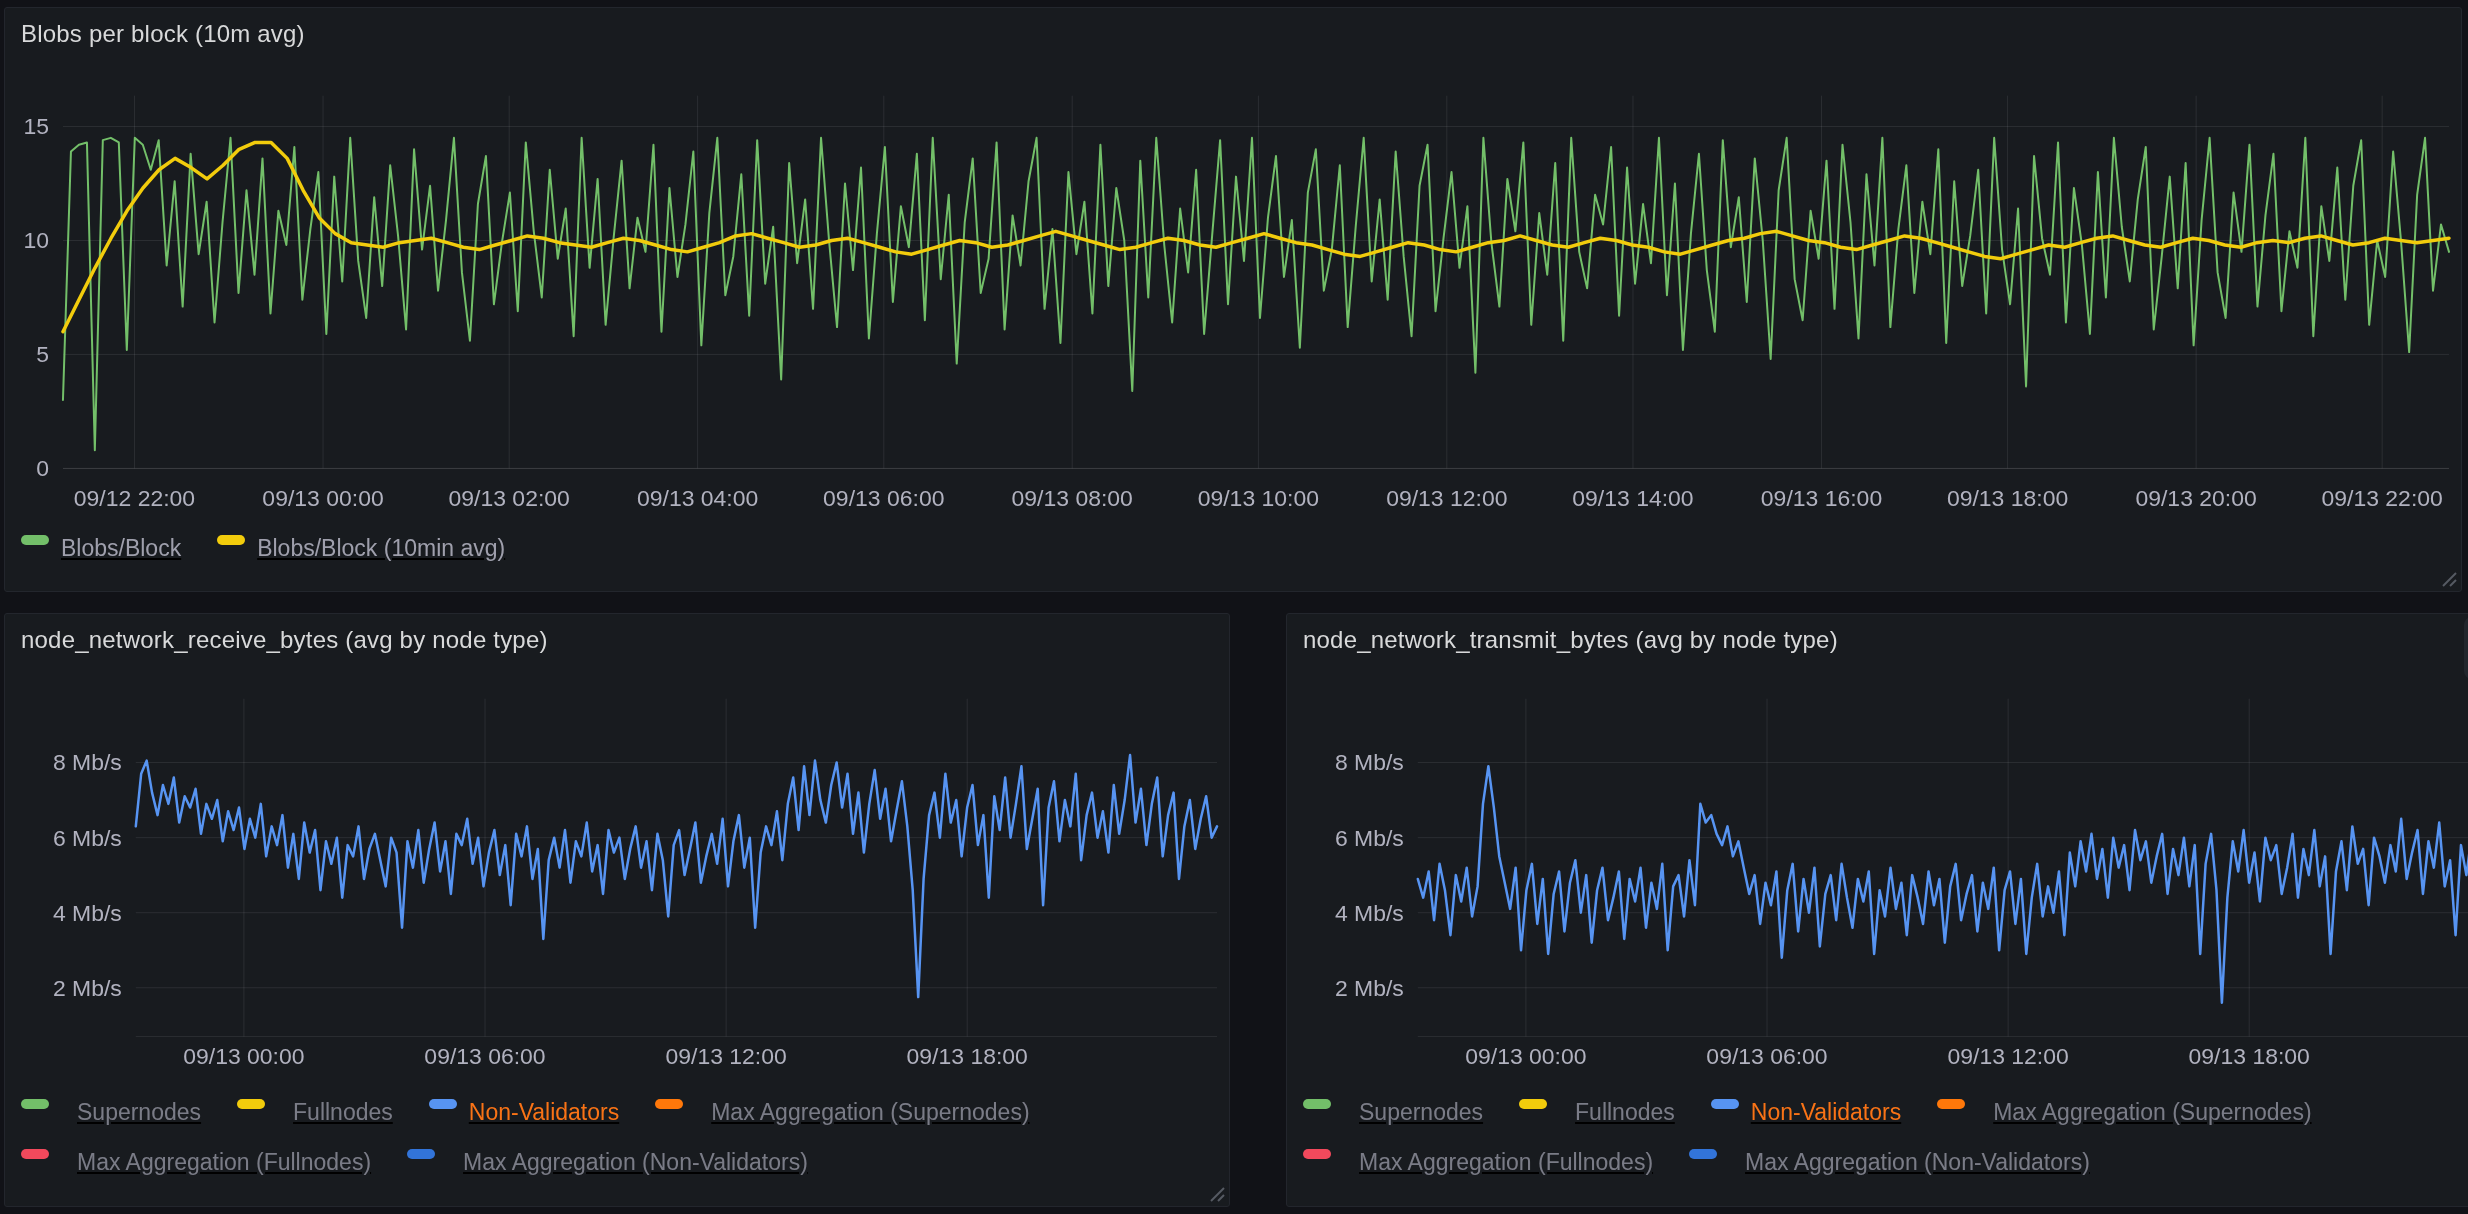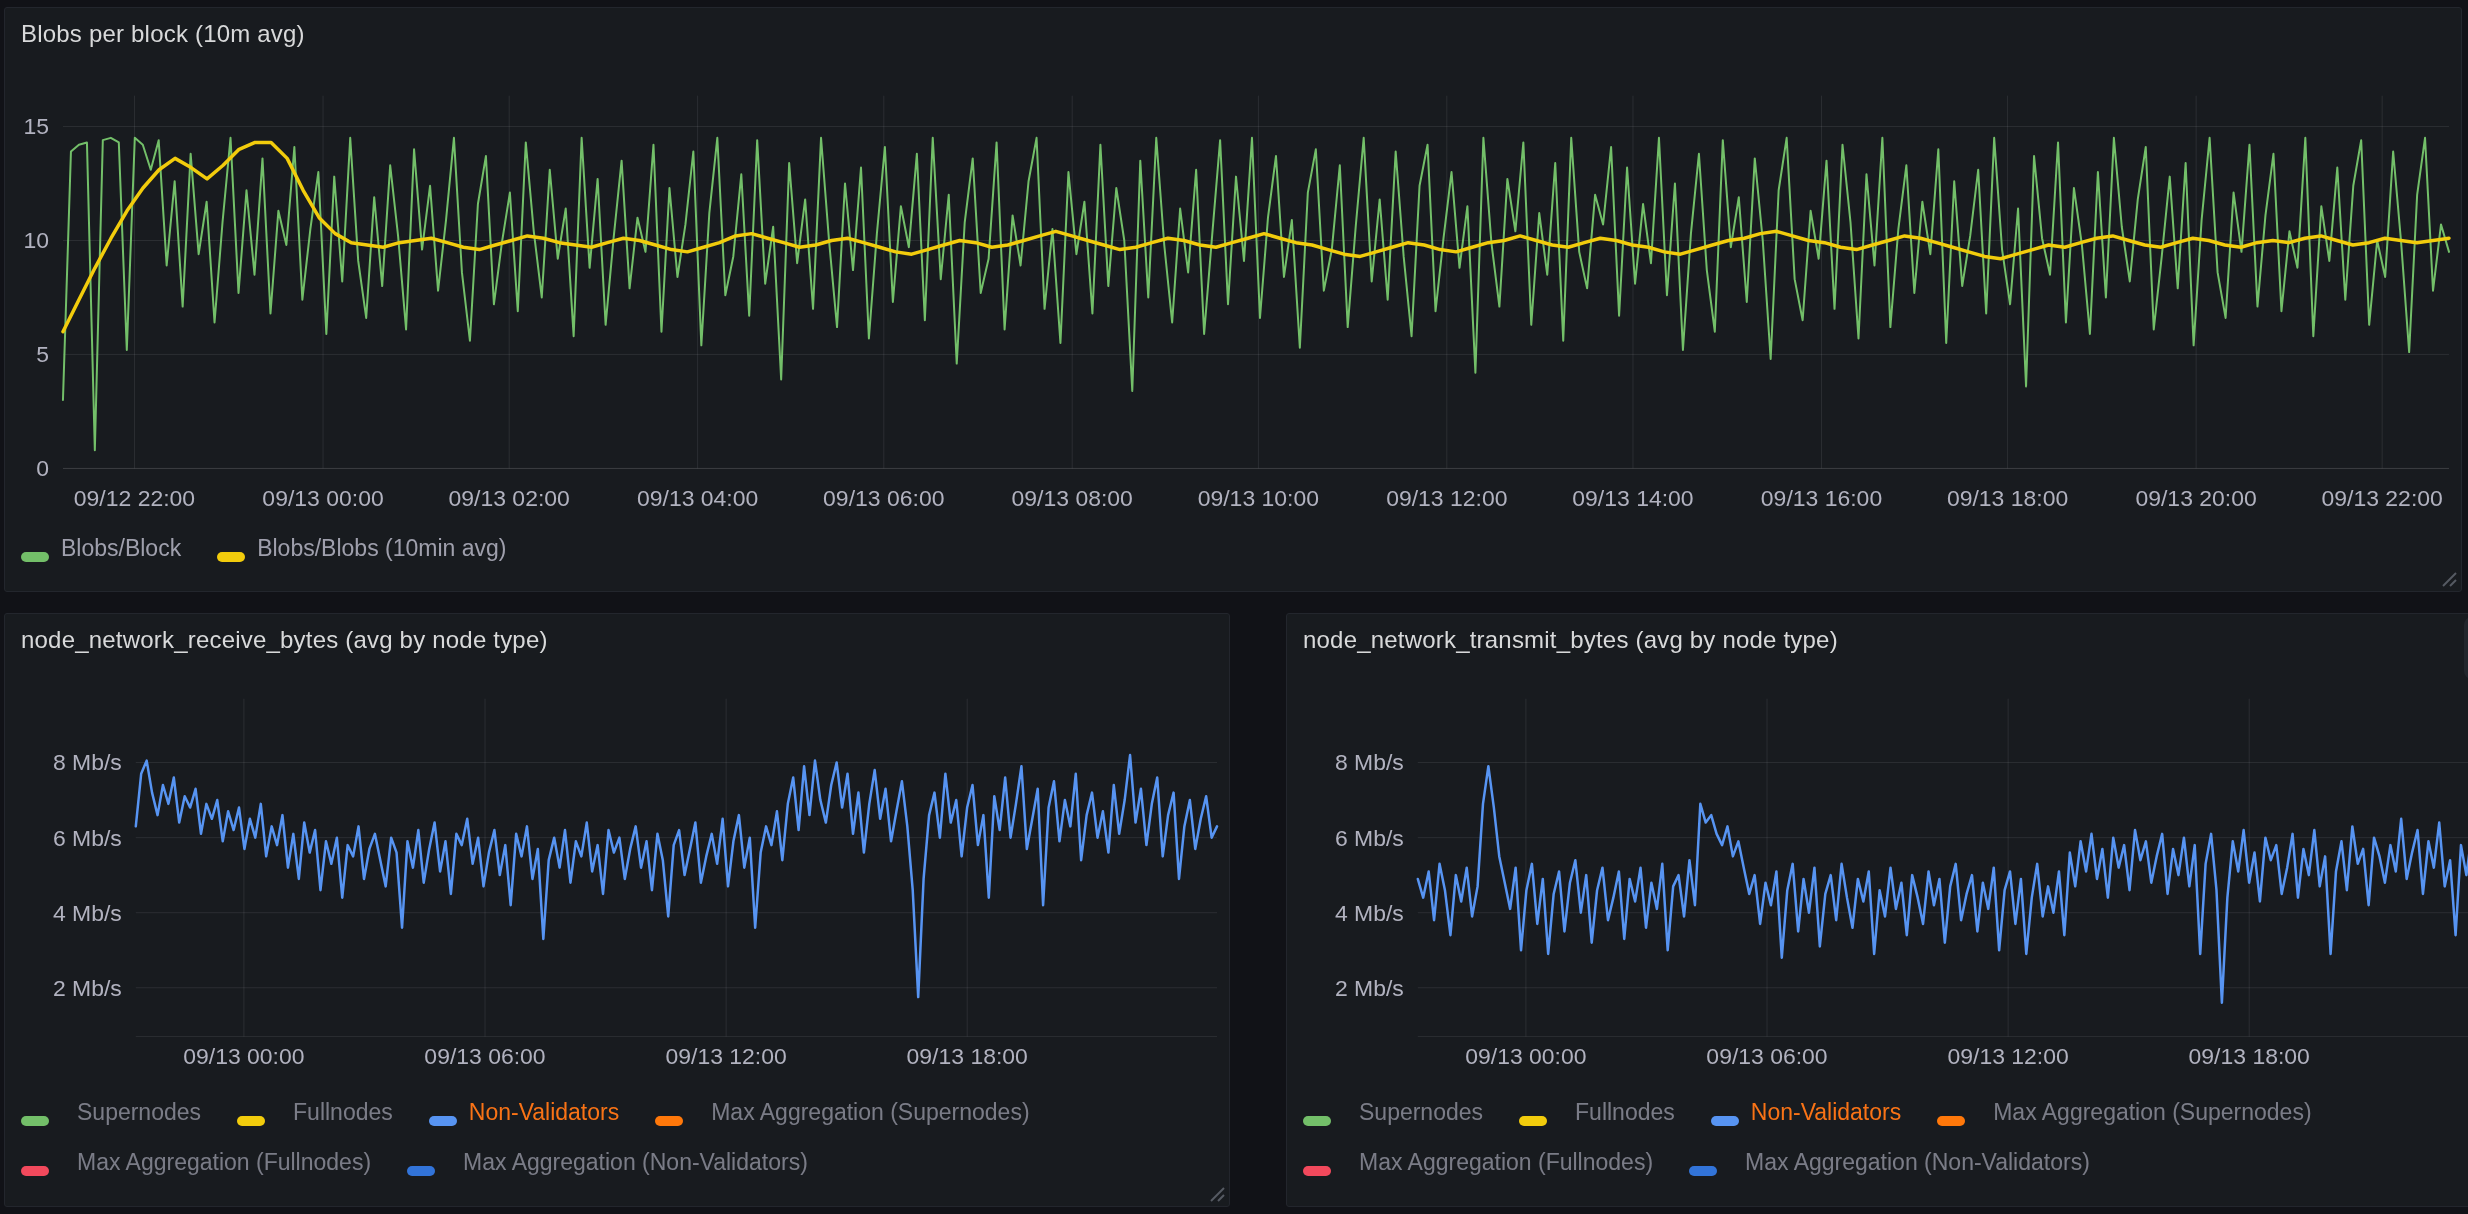--- a/index.html
+++ b/index.html
@@ -7,21 +7,21 @@
   .canvas{position:relative;width:2468px;height:1214px;background:#111217;}
   .panel{position:absolute;background:#181b1f;border:1px solid #23262d;border-radius:3px;box-sizing:border-box;}
   .panel-top{left:4px;top:7px;width:2458px;height:585px;}
   .panel-bl{left:4px;top:613px;width:1226px;height:594px;}
   .panel-br{left:1286px;top:613px;width:1226px;height:594px;padding-left:12px;}
   .panel-title{position:absolute;left:16px;top:12px;margin:0;font-size:24px;font-weight:500;
     color:#d8d9da;letter-spacing:.2px;cursor:pointer;white-space:nowrap;text-align:right;}
   svg.chart{position:absolute;left:0;top:0;width:100%;height:100%;display:block;}
   svg.chart text{font-family:"Liberation Sans", sans-serif;font-size:23px;fill:rgba(204,204,220,0.85);}
   .legend-row{position:absolute;left:16px;display:flex;align-items:center;gap:36px;height:28px;}
-  .legend-item{display:flex;align-items:flex-end;cursor:pointer;white-space:nowrap;}
+  .legend-item{display:flex;align-items:flex-start;cursor:pointer;white-space:nowrap;text-decoration:underline;}
   .pip{display:inline-block;width:28px;height:10px;border-radius:5px;margin-right:12px;flex:none;}
   .legend-label{font-size:23px;color:rgba(204,204,220,0.75);}
   .legend-item.dimmed .legend-label{color:rgba(204,204,220,0.55);margin-left:16px;}
   .legend-item.active .legend-label{color:#f97316;}
   .kebab{position:absolute;top:3px;right:1px;width:46px;height:62px;background:#22262c;
     border:none;border-radius:8px;cursor:pointer;padding:0;}
   .resize-handle{position:absolute;right:3px;bottom:3px;width:18px;height:18px;cursor:nwse-resize;}
 </style>
 </head>
 <body>
@@ -69,21 +69,21 @@
         <polyline points="58.0,393.4 66.0,144.0 74.0,137.2 82.0,134.9 89.9,443.7 97.9,132.6 105.9,130.3 113.9,134.9 121.9,343.1 129.9,130.3 137.9,137.2 145.9,162.3 153.8,132.6 161.8,258.4 169.8,173.8 177.8,299.6 185.8,146.3 193.8,247.0 201.8,194.4 209.7,315.6 217.7,215.0 225.7,130.3 233.7,285.9 241.7,182.9 249.7,267.6 257.7,150.9 265.7,306.5 273.6,203.5 281.6,237.8 289.6,139.5 297.6,292.7 305.6,221.8 313.6,164.6 321.6,327.0 329.5,169.2 337.5,274.4 345.5,130.3 353.5,253.8 361.5,311.0 369.5,189.8 377.5,279.0 385.5,157.8 393.4,228.7 401.4,322.5 409.4,141.8 417.4,242.4 425.4,178.4 433.4,283.6 441.4,212.7 449.3,130.3 457.3,265.3 465.3,333.9 473.3,196.7 481.3,148.6 489.3,297.3 497.3,235.5 505.3,185.2 513.2,304.2 521.2,134.9 529.2,224.1 537.2,290.4 545.2,162.3 553.2,251.6 561.2,201.2 569.1,329.3 577.1,130.3 585.1,260.7 593.1,171.5 601.1,317.9 609.1,231.0 617.1,153.2 625.1,281.3 633.0,210.4 641.0,244.7 649.0,137.2 657.0,324.8 665.0,180.6 673.0,269.9 681.0,217.2 688.9,144.0 696.9,338.5 704.9,205.8 712.9,130.3 720.9,288.2 728.9,249.3 736.9,166.9 744.8,308.7 752.8,132.6 760.8,276.7 768.8,219.5 776.8,372.8 784.8,155.5 792.8,256.1 800.8,192.1 808.7,301.9 816.7,130.3 824.7,233.3 832.7,320.2 840.7,176.1 848.7,263.0 856.7,160.1 864.6,331.6 872.6,226.4 880.6,139.5 888.6,295.0 896.6,198.9 904.6,240.1 912.6,146.3 920.6,313.3 928.5,130.3 936.5,272.1 944.5,187.5 952.5,356.8 960.5,215.0 968.5,150.9 976.5,285.9 984.4,251.6 992.4,134.9 1000.4,322.5 1008.4,208.1 1016.4,258.4 1024.4,173.8 1032.4,130.3 1040.4,301.9 1048.3,221.8 1056.3,336.2 1064.3,164.6 1072.3,247.0 1080.3,194.4 1088.3,306.5 1096.3,137.2 1104.2,279.0 1112.2,180.6 1120.2,233.3 1128.2,384.2 1136.2,153.2 1144.2,290.4 1152.2,130.3 1160.2,237.8 1168.1,315.6 1176.1,201.2 1184.1,265.3 1192.1,162.3 1200.1,327.0 1208.1,228.7 1216.1,132.6 1224.0,297.3 1232.0,169.2 1240.0,253.8 1248.0,130.3 1256.0,311.0 1264.0,210.4 1272.0,148.6 1280.0,269.9 1287.9,212.7 1295.9,340.8 1303.9,185.2 1311.9,141.8 1319.9,283.6 1327.9,242.4 1335.9,157.8 1343.8,320.2 1351.8,219.5 1359.8,130.3 1367.8,274.4 1375.8,192.1 1383.8,292.7 1391.8,144.0 1399.8,249.3 1407.7,329.3 1415.7,178.4 1423.7,137.2 1431.7,304.2 1439.7,231.0 1447.7,164.6 1455.7,260.7 1463.6,198.9 1471.6,365.9 1479.6,130.3 1487.6,235.5 1495.6,299.6 1503.6,171.5 1511.6,224.1 1519.6,134.9 1527.5,317.9 1535.5,205.8 1543.5,267.6 1551.5,155.5 1559.5,333.9 1567.5,130.3 1575.5,244.7 1583.4,281.3 1591.4,187.5 1599.4,217.2 1607.4,139.5 1615.4,308.7 1623.4,160.1 1631.4,276.7 1639.4,196.7 1647.3,256.1 1655.3,130.3 1663.3,288.2 1671.3,176.1 1679.3,343.1 1687.3,226.4 1695.3,146.3 1703.2,263.0 1711.2,324.8 1719.2,132.6 1727.2,240.1 1735.2,189.8 1743.2,295.0 1751.2,150.9 1759.2,233.3 1767.1,352.2 1775.1,182.9 1783.1,130.3 1791.1,272.1 1799.1,313.3 1807.1,203.5 1815.1,251.6 1823.0,153.2 1831.0,301.9 1839.0,137.2 1847.0,215.0 1855.0,331.6 1863.0,166.9 1871.0,258.4 1878.9,130.3 1886.9,320.2 1894.9,221.8 1902.9,157.8 1910.9,285.9 1918.9,194.4 1926.9,247.0 1934.9,141.8 1942.8,336.2 1950.8,173.8 1958.8,279.0 1966.8,228.7 1974.8,162.3 1982.8,306.5 1990.8,130.3 1998.7,242.4 2006.7,297.3 2014.7,201.2 2022.7,379.7 2030.7,148.6 2038.7,231.0 2046.7,267.6 2054.7,134.9 2062.6,315.6 2070.6,180.6 2078.6,237.8 2086.6,327.0 2094.6,164.6 2102.6,290.4 2110.6,130.3 2118.5,219.5 2126.5,274.4 2134.5,192.1 2142.5,139.5 2150.5,322.5 2158.5,249.3 2166.5,169.2 2174.5,281.3 2182.4,155.5 2190.4,338.5 2198.4,212.7 2206.4,130.3 2214.4,265.3 2222.4,311.0 2230.4,185.2 2238.3,244.7 2246.3,137.2 2254.3,299.6 2262.3,208.1 2270.3,146.3 2278.3,304.2 2286.3,224.1 2294.3,260.7 2302.2,130.3 2310.2,329.3 2318.2,198.9 2326.2,253.8 2334.2,160.1 2342.2,292.7 2350.2,178.4 2358.1,132.6 2366.1,317.9 2374.1,233.3 2382.1,269.9 2390.1,144.0 2398.1,235.5 2406.1,345.3 2414.1,187.5 2422.0,130.3 2430.0,283.6 2438.0,217.2 2446.0,244.7" fill="none" stroke="#73BF69" stroke-width="2" stroke-linejoin="round" stroke-linecap="round"></polyline>
         <polyline points="58.0,324.8 74.0,292.7 90.1,260.7 106.1,231.0 122.1,203.5 138.1,180.6 154.2,162.3 170.2,150.9 186.2,160.1 202.2,171.5 218.3,157.8 234.3,141.8 250.3,134.9 266.3,134.9 282.4,150.9 298.4,182.9 314.4,210.4 330.5,226.4 346.5,235.5 362.5,237.8 378.5,240.1 394.6,235.5 410.6,233.3 426.6,231.0 442.6,235.5 458.7,240.1 474.7,242.4 490.7,237.8 506.8,233.3 522.8,228.7 538.8,231.0 554.8,235.5 570.9,237.8 586.9,240.1 602.9,235.5 618.9,231.0 635.0,233.3 651.0,237.8 667.0,242.4 683.0,244.7 699.1,240.1 715.1,235.5 731.1,228.7 747.2,226.4 763.2,231.0 779.2,235.5 795.2,240.1 811.3,237.8 827.3,233.3 843.3,231.0 859.3,235.5 875.4,240.1 891.4,244.7 907.4,247.0 923.4,242.4 939.5,237.8 955.5,233.3 971.5,235.5 987.6,240.1 1003.6,237.8 1019.6,233.3 1035.6,228.7 1051.7,224.1 1067.7,228.7 1083.7,233.3 1099.7,237.8 1115.8,242.4 1131.8,240.1 1147.8,235.5 1163.9,231.0 1179.9,233.3 1195.9,237.8 1211.9,240.1 1228.0,235.5 1244.0,231.0 1260.0,226.4 1276.0,231.0 1292.1,235.5 1308.1,237.8 1324.1,242.4 1340.1,247.0 1356.2,249.3 1372.2,244.7 1388.2,240.1 1404.3,235.5 1420.3,237.8 1436.3,242.4 1452.3,244.7 1468.4,240.1 1484.4,235.5 1500.4,233.3 1516.4,228.7 1532.5,233.3 1548.5,237.8 1564.5,240.1 1580.6,235.5 1596.6,231.0 1612.6,233.3 1628.6,237.8 1644.7,240.1 1660.7,244.7 1676.7,247.0 1692.7,242.4 1708.8,237.8 1724.8,233.3 1740.8,231.0 1756.8,226.4 1772.9,224.1 1788.9,228.7 1804.9,233.3 1821.0,235.5 1837.0,240.1 1853.0,242.4 1869.0,237.8 1885.1,233.3 1901.1,228.7 1917.1,231.0 1933.1,235.5 1949.2,240.1 1965.2,244.7 1981.2,249.3 1997.2,251.6 2013.3,247.0 2029.3,242.4 2045.3,237.8 2061.4,240.1 2077.4,235.5 2093.4,231.0 2109.4,228.7 2125.5,233.3 2141.5,237.8 2157.5,240.1 2173.5,235.5 2189.6,231.0 2205.6,233.3 2221.6,237.8 2237.7,240.1 2253.7,235.5 2269.7,233.3 2285.7,235.5 2301.8,231.0 2317.8,228.7 2333.8,233.3 2349.8,237.8 2365.9,235.5 2381.9,231.0 2397.9,233.3 2413.9,235.5 2430.0,233.3 2446.0,231.0" fill="none" stroke="#F2CC0C" stroke-width="3.5" stroke-linejoin="round" stroke-linecap="round"></polyline>
       </svg>
     <div class="legend-row" id="legend-blobs-0" style="top:526px">
         <div class="legend-item">
           <span class="pip" style="background: rgb(115, 191, 105);"></span>
           <span class="legend-label">Blobs/Block</span>
         </div>
         <div class="legend-item">
           <span class="pip" style="background: rgb(242, 204, 12);"></span>
-          <span class="legend-label">Blobs/Blobs (10min avg)</span>
+          <span class="legend-label">Blobs/Block (10min avg)</span>
         </div>
       </div>
     <svg class="resize-handle" viewBox="0 0 18 18">
       <line x1="3" y1="16" x2="16" y2="3" stroke="#565a63" stroke-width="2"></line>
       <line x1="10" y1="16" x2="16" y2="10" stroke="#565a63" stroke-width="2"></line>
     </svg>
   </section>
 
   <section class="panel panel-bl">
     <h2 class="panel-title">node_network_receive_bytes (avg by node type)</h2>

